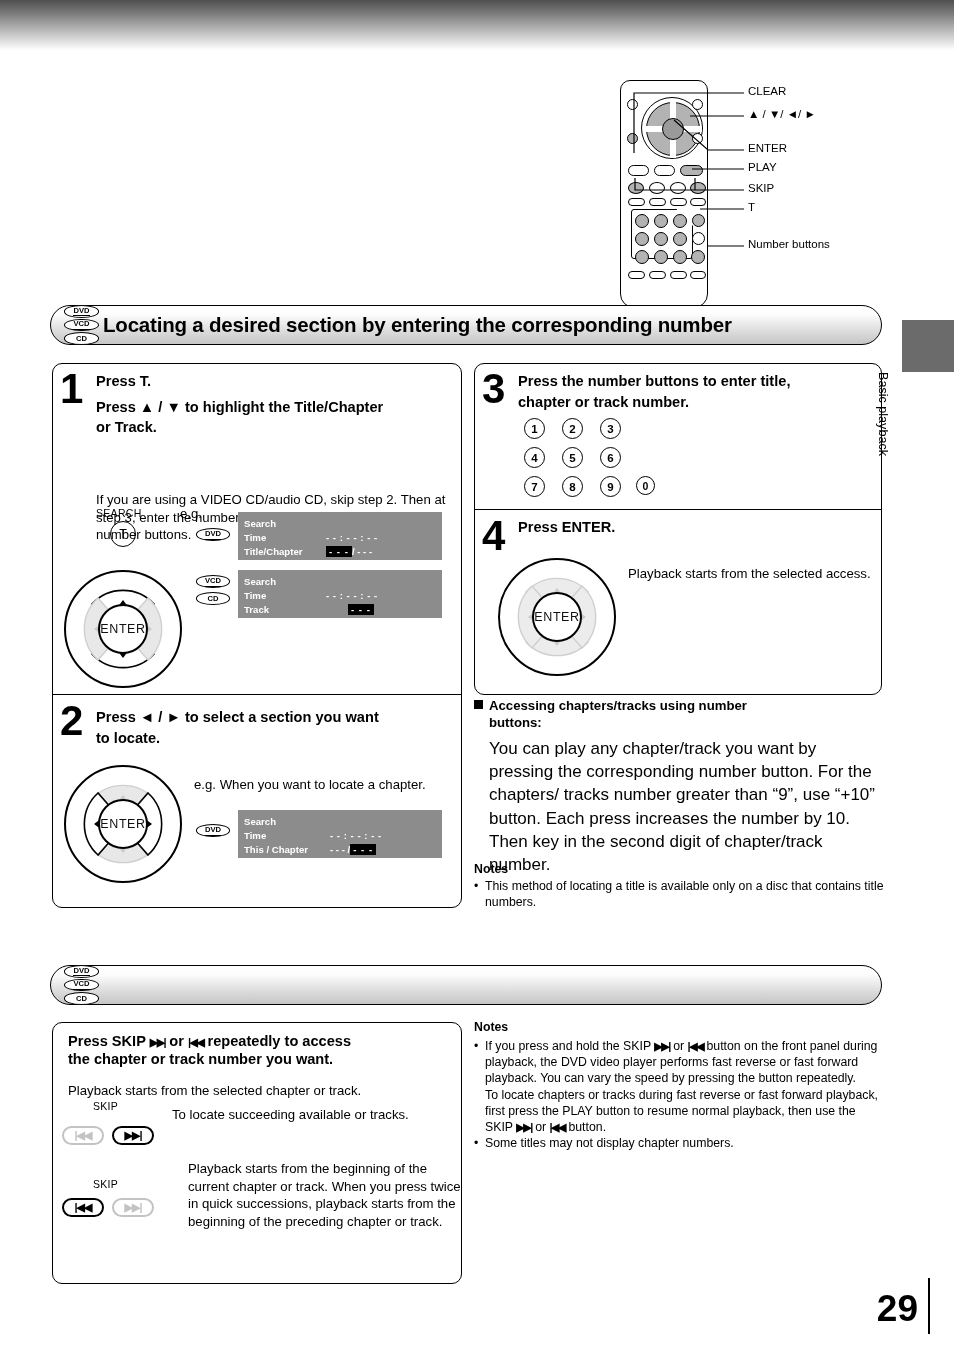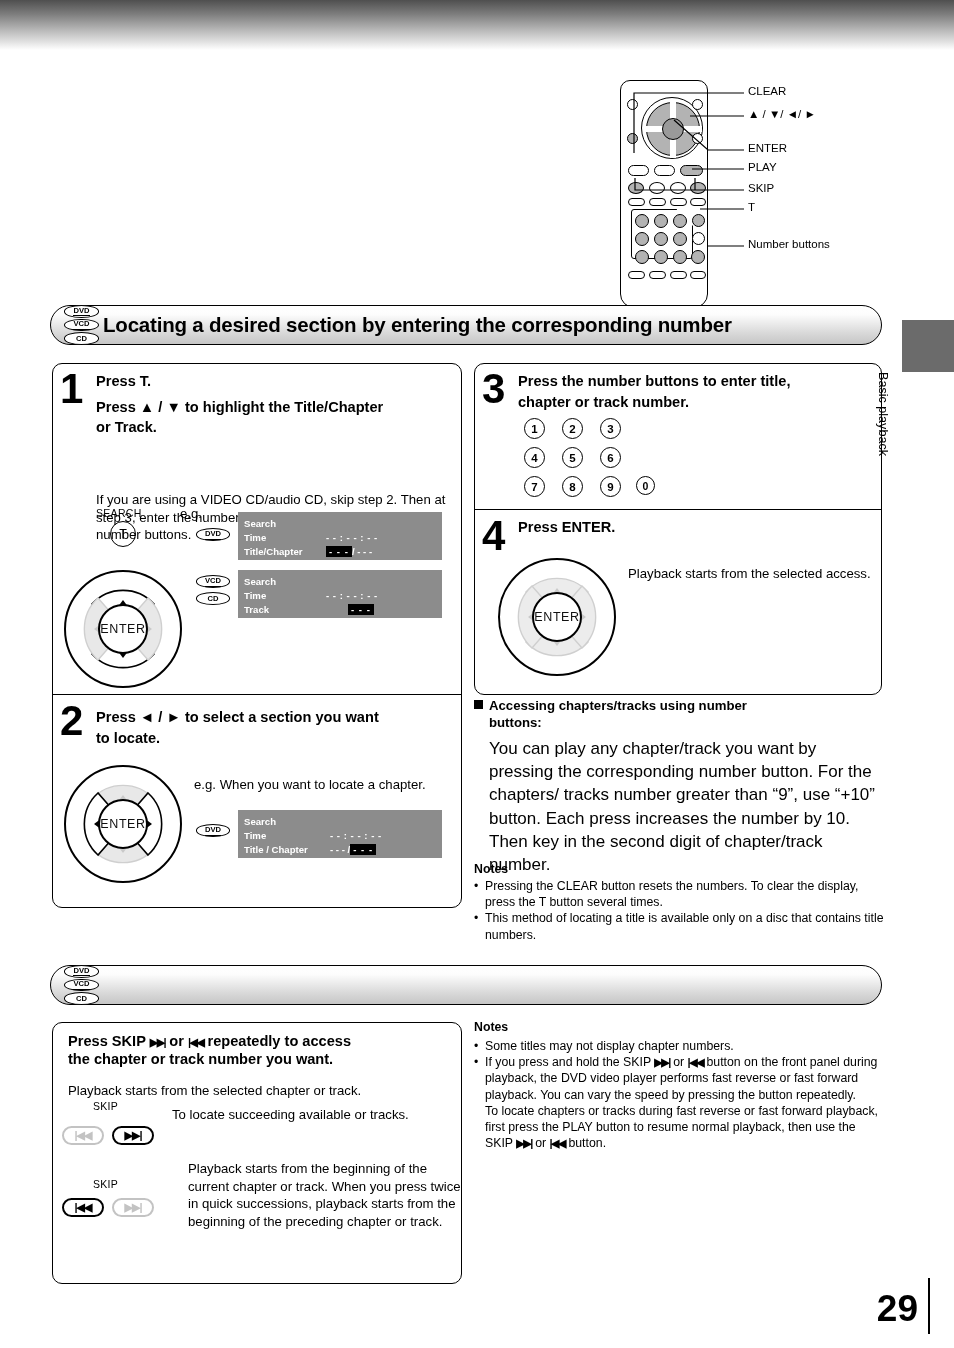--- a/index.html
+++ b/index.html
@@ -345,21 +345,21 @@
 
 <div class="bodytxt" style="left:194px; top:776px; width:262px;">e.g. When you want to locate a chapter.</div>
 
 <div class="ovalbadge u" style="left:196px; top:824px;">
     <span>DVD</span>
   </div>
 <div class="osd" style="left:238px; top:810px; width:204px; height:48px;">
   <div class="row" style="left:6px; top:6px;">Search</div>
   <div class="row" style="left:6px; top:20px;">Time</div>
   <div class="row val" style="left:92px; top:20px;">- - : - - : - -</div>
-  <div class="row" style="left:6px; top:34px;">Title / Chapter</div>
+  <div class="row" style="left:6px; top:34px;">This / Chapter</div>
   <div class="row" style="left:92px; top:34px;">
     <span>- - - /</span><span class="hl">- - -</span>
   </div>
 </div>
 
 <div class="panel" style="left:474px; top:363px; width:408px; height:332px;">
   <div class="hrule" style="left:0; top:145px; width:406px;"></div>
 </div>
 
 <div class="stepnum" style="left:482px; top:368px;">3</div>
@@ -424,21 +424,20 @@
 <div style="position:absolute; left:474px; top:698px; width:410px;">
   <div style="font-size:13.2px; font-weight:bold; line-height:1.28;">
     <span class="sq"></span><span>Accessing chapters/tracks using number</span><br>
     <span style="margin-left:15px;">buttons:</span>
   </div>
   <div style="font-size:17px; line-height:1.37; margin-top:5px; margin-left:15px; width:395px;">You can play any chapter/track you want by pressing the corresponding number button. For the chapters/ tracks number greater than “9”, use “+10” button. Each press increases the number by 10. Then key in the second digit of chapter/track number.</div>
 </div>
 
 <div class="noteshdr" style="left:474px; top:862px;">Notes</div>
 <div class="notelist" style="left:474px; top:878px; width:412px;">
-  <div class="li">Pressing the CLEAR button resets the numbers. To clear the display, press the T button several times.</div>
   <div class="li">This method of locating a title is available only on a disc that contains title numbers.</div>
 </div>
 
 <div class="sec-bar" style="top:965px;">
   <div class="badges">
     <div class="badge u">
         <span>DVD</span>
       </div>
     <div class="badge u">
         <span>VCD</span>
@@ -474,32 +473,32 @@
 <div class="skipbtn" style="left:62px; top:1198px;">
     <span class="g">|◀◀</span>
   </div>
 <div class="skipbtn dim" style="left:112px; top:1198px;">
     <span class="g">▶▶|</span>
   </div>
 <div class="bodytxt" style="left:188px; top:1160px; width:280px;">Playback starts from the beginning of the current chapter or track. When you press twice in quick successions, playback starts from the beginning of the preceding chapter or track.</div>
 
 <div class="noteshdr" style="left:474px; top:1020px;">Notes</div>
 <div class="notelist" style="left:474px; top:1038px; width:412px;">
-  <div class="li">Some titles may not display chapter numbers.</div>
   <div class="li">
     <span>If you press and hold the SKIP</span>
     <span class="inlineglyph">▶▶|</span>
     <span>or</span>
     <span class="inlineglyph">|◀◀</span>
     <span>button on the front panel during playback, the DVD video player performs fast reverse or fast forward playback.  You can vary the speed by pressing the button repeatedly.</span><br>
     <span>To locate chapters or tracks during fast reverse or fast forward playback, first press the PLAY button to resume normal playback, then use the SKIP</span>
     <span class="inlineglyph">▶▶|</span>
     <span>or</span>
     <span class="inlineglyph">|◀◀</span>
     <span>button.</span>
   </div>
+  <div class="li">Some titles may not display chapter numbers.</div>
 </div>
 
 <div class="sidetab"></div>
 <div class="sidetabtxt">Basic playback</div>
 
 <div class="pagenum">29</div>
 <div class="pagerule"></div>
 
 </body></html>

